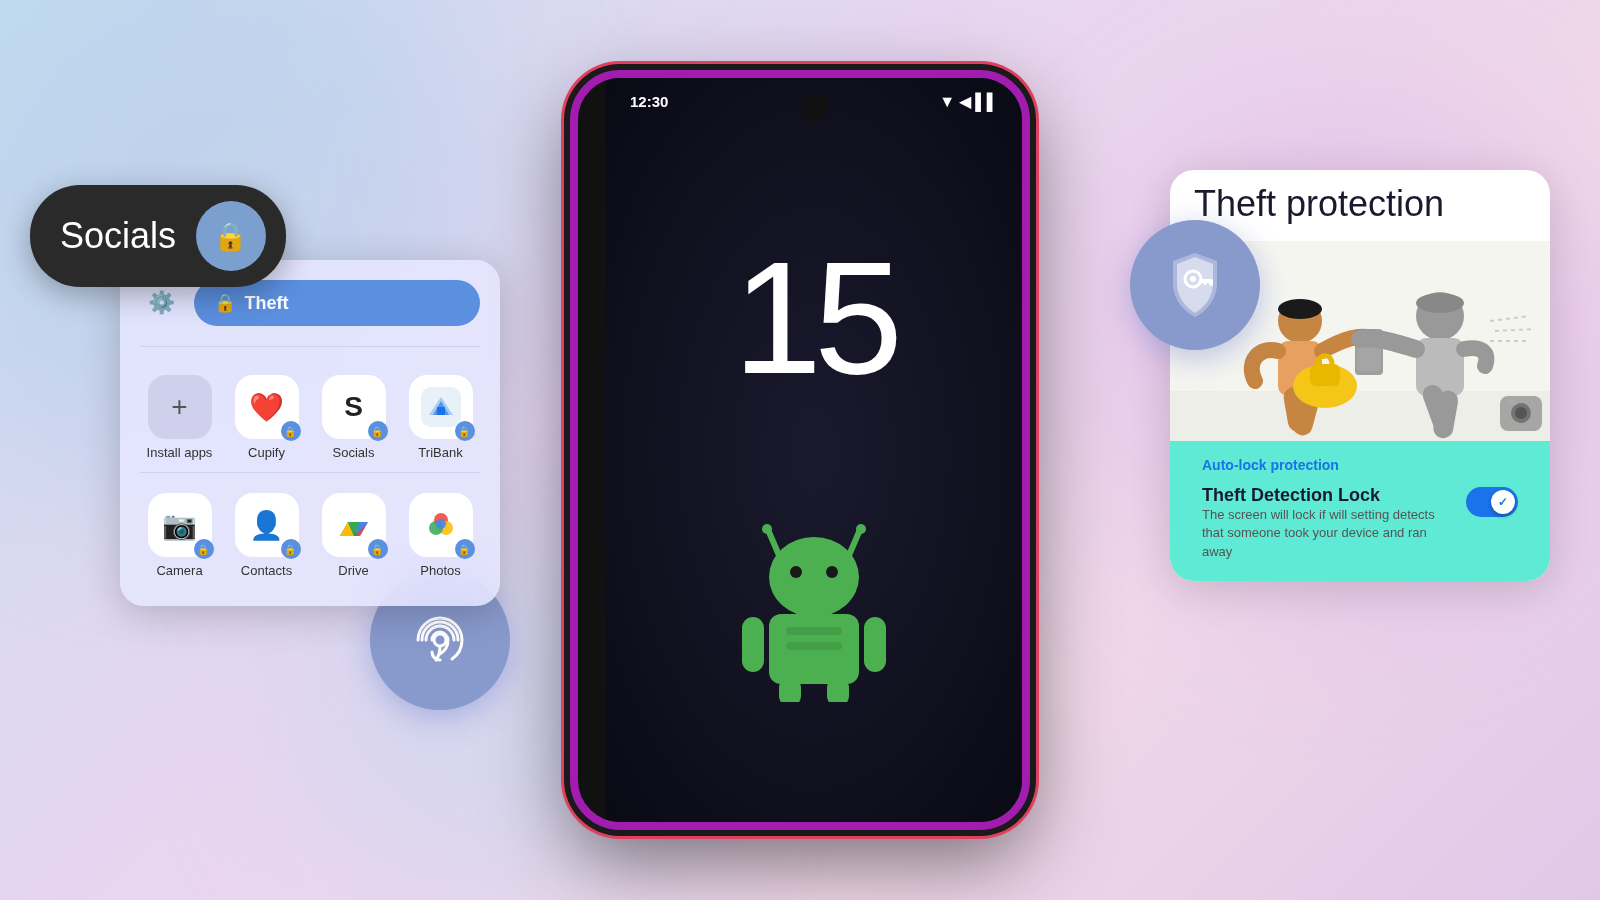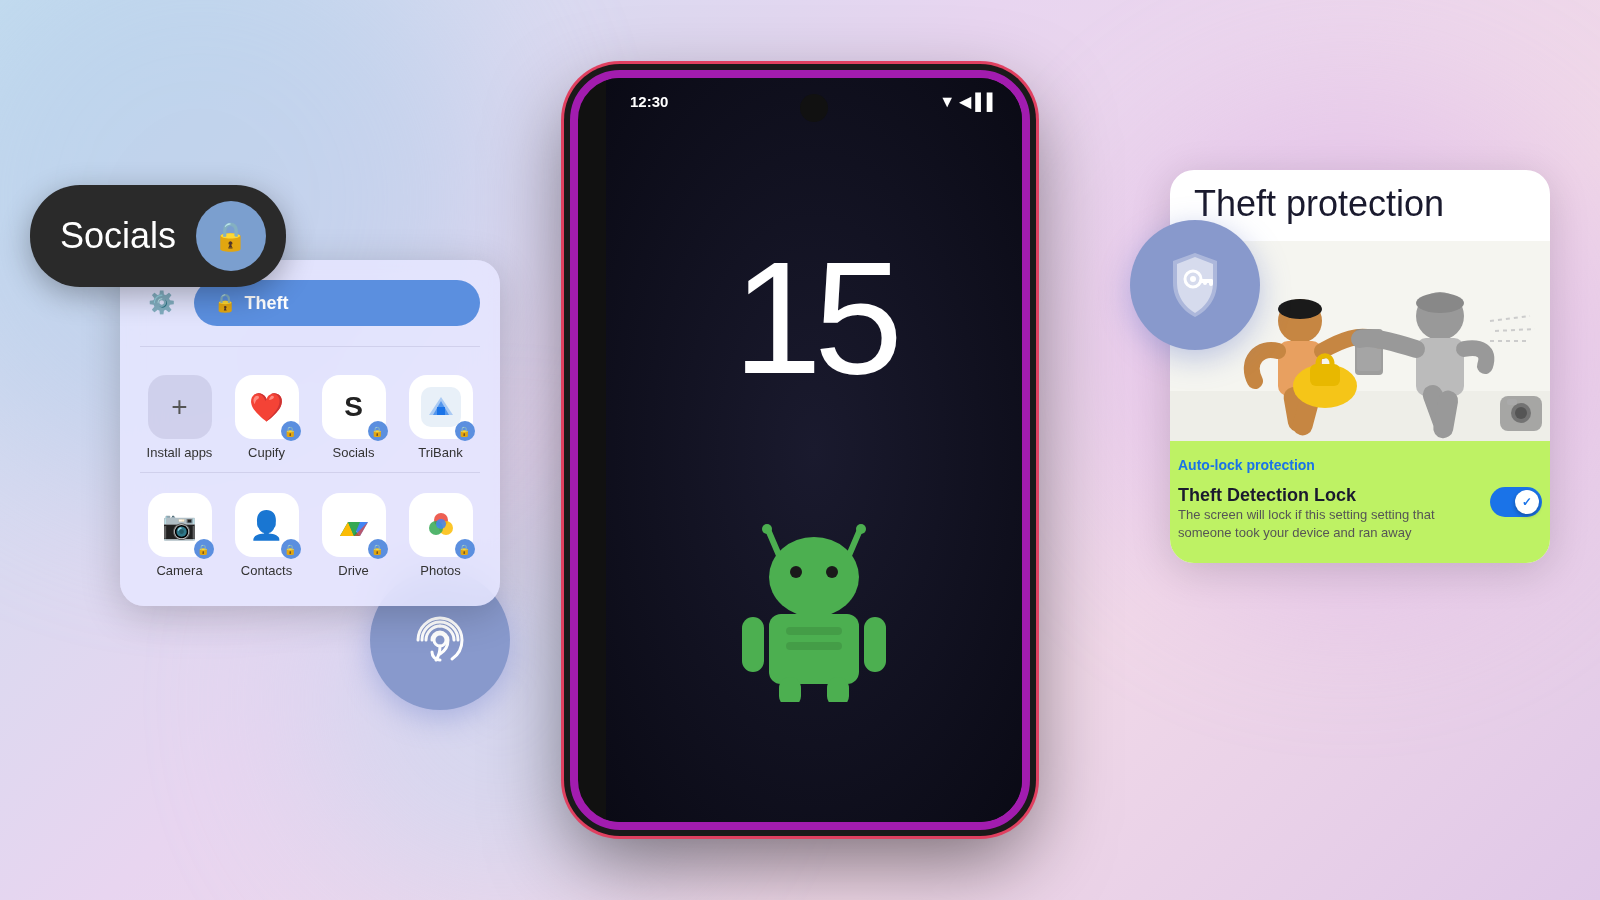--- a/index.html
+++ b/index.html
@@ -308,22 +308,22 @@
     }
     .theft-image {
       width: 100%;
       height: 200px;
       background: linear-gradient(135deg, #f5f5f5 0%, #e8e8e8 100%);
       position: relative;
       overflow: hidden;
     }
 
     .theft-card-bottom {
-      padding: 16px 8px 20px;
-      background: #bef264;
+      padding: 16px 32px 20px;
+      background: #5eead4;
     }
     .auto-lock-label {
       color: #1a73e8;
       font-size: 14px;
       font-weight: 600;
       margin-bottom: 12px;
     }
     .theft-detection-row {
       display: flex;
       align-items: flex-start;
@@ -615,21 +615,21 @@
       <circle cx="351" cy="172" r="6" fill="#555"></circle>
       <rect x="337" y="158" width="10" height="6" rx="2" fill="#aaa"></rect>
     </svg>
   </div>
 
   <div class="theft-card-bottom">
     <div class="auto-lock-label">Auto-lock protection</div>
     <div class="theft-detection-row">
       <div class="theft-detection-text">
         <div class="theft-detection-title">Theft Detection Lock</div>
-        <div class="theft-detection-desc">The screen will lock if this setting setting that someone took your device and ran away</div>
+        <div class="theft-detection-desc">The screen will lock if will setting detects that someone took your device and ran away</div>
       </div>
       <div class="toggle-switch">
         <div class="toggle-knob">
           <span class="toggle-check">✓</span>
         </div>
       </div>
     </div>
   </div>
 </div>
 

